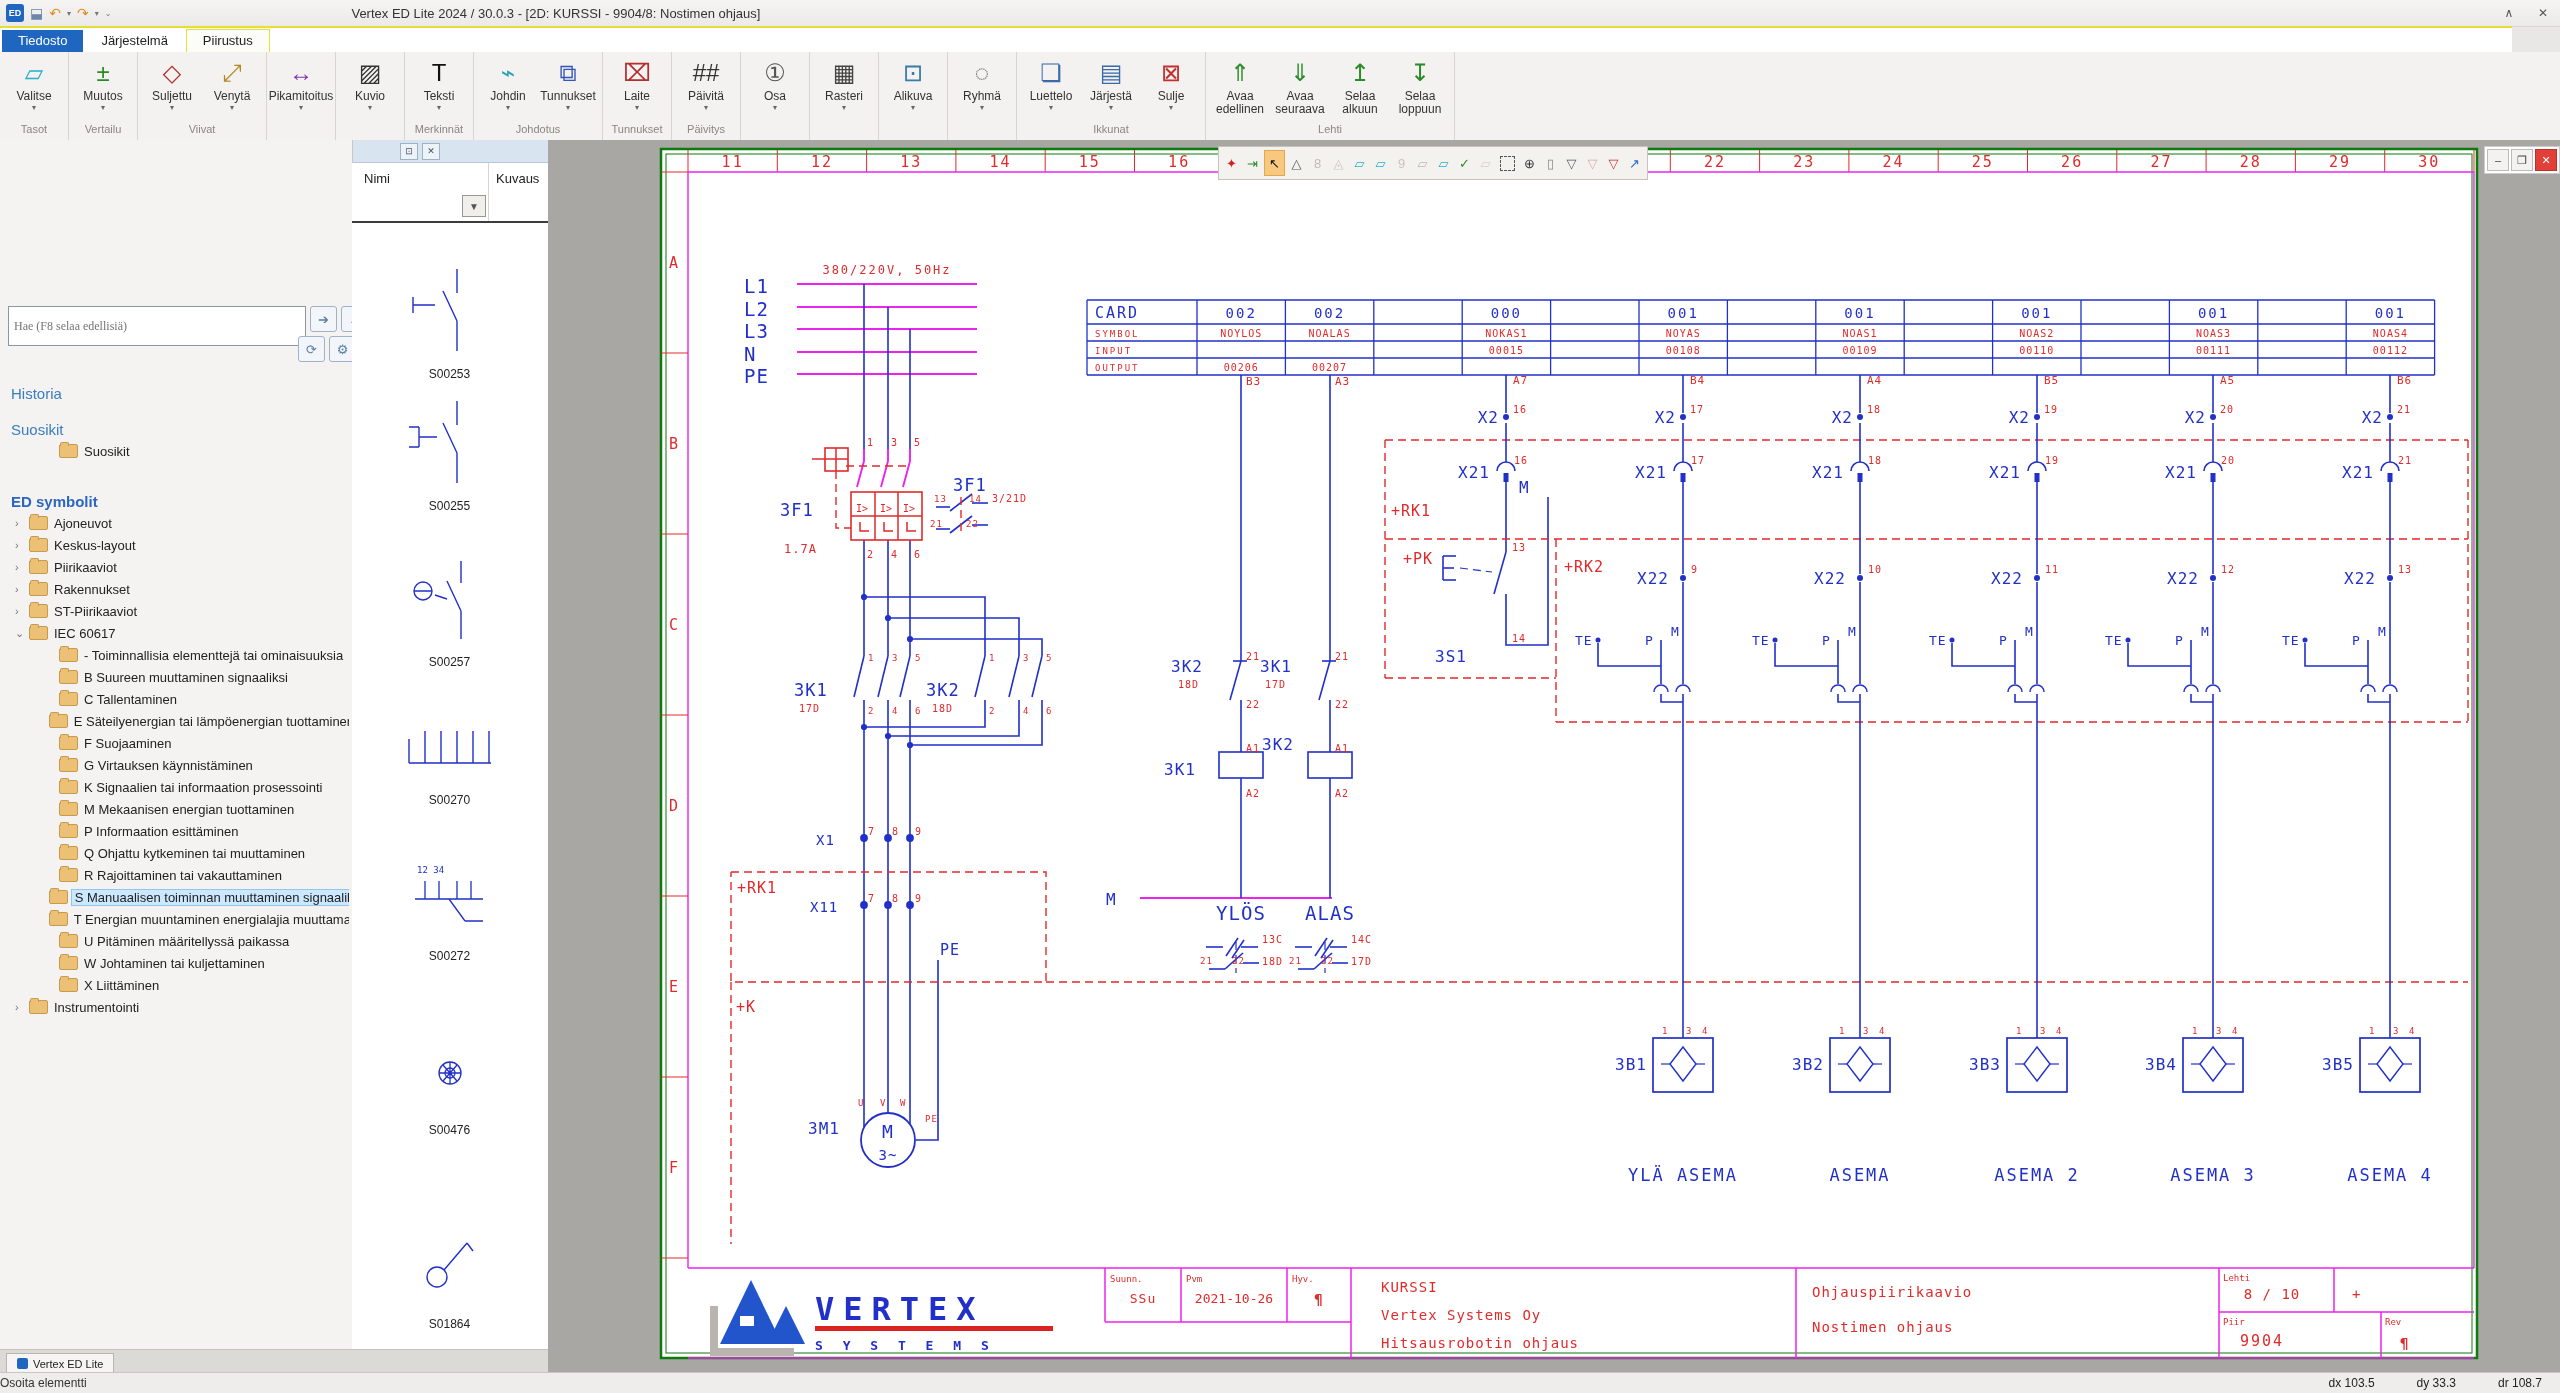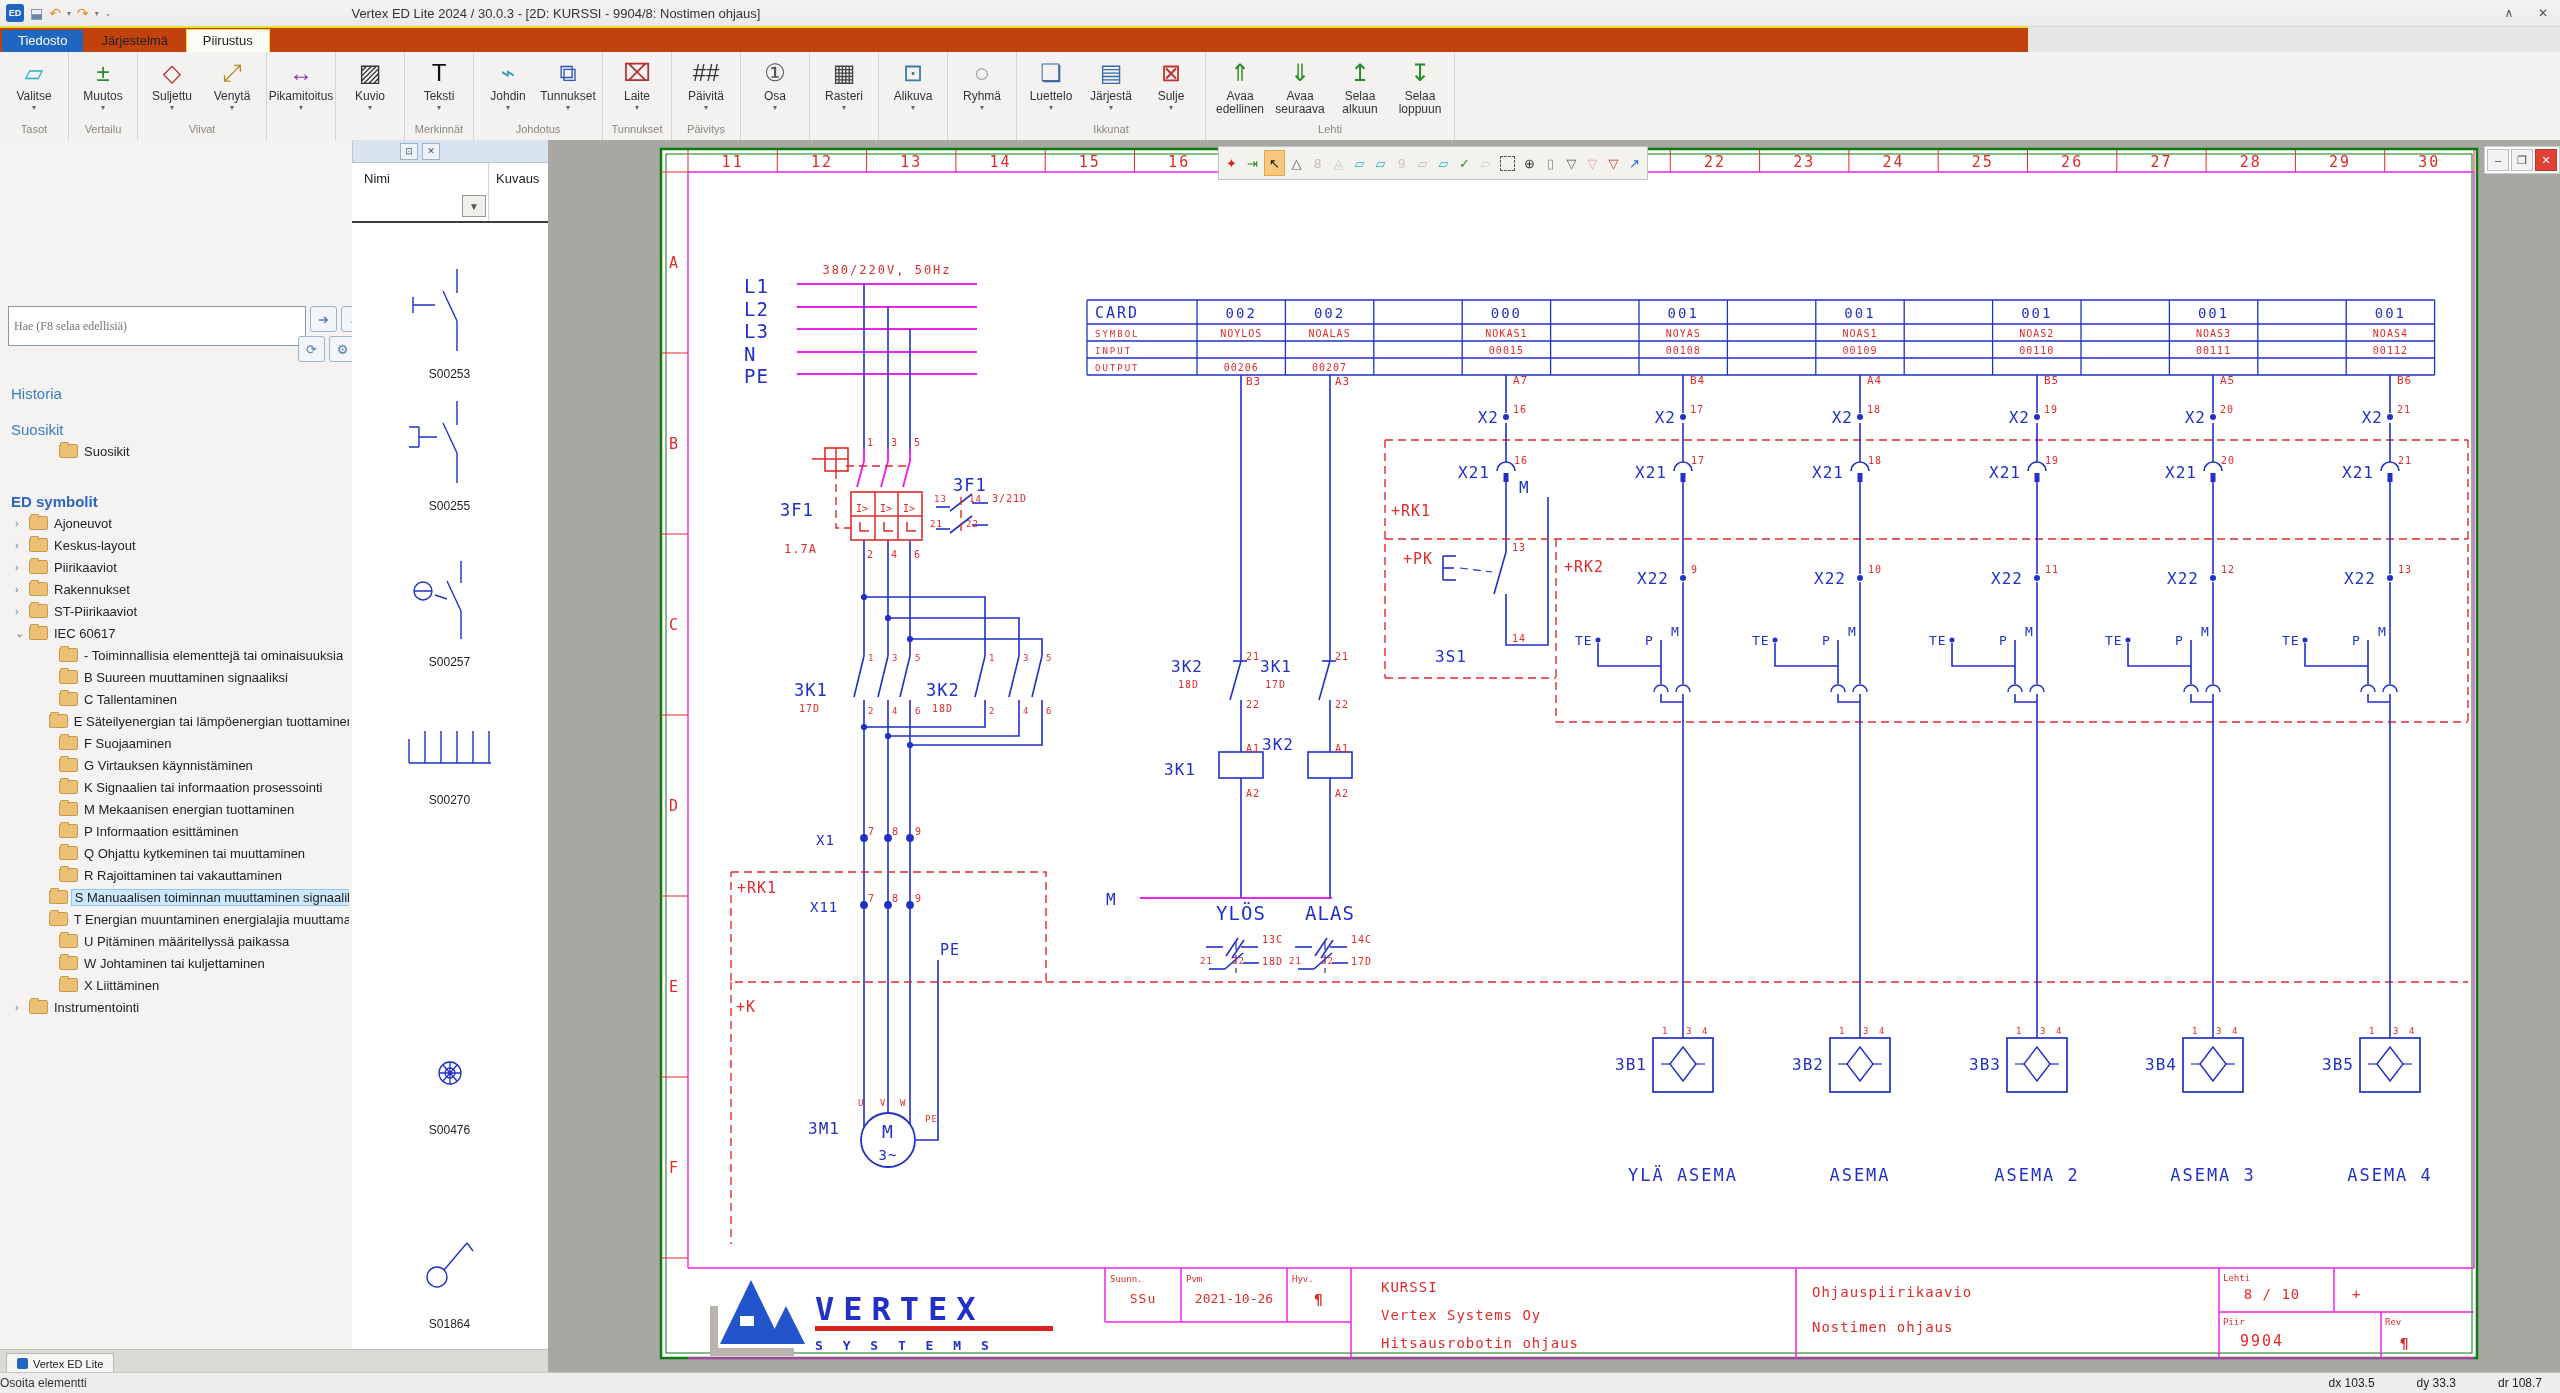--- a/index.html
+++ b/index.html
@@ -11,21 +11,21 @@
   .qat{display:flex;align-items:center;gap:6px;padding-left:6px}
   .appico{width:18px;height:18px;background:#1f66c0;color:#fff;border-radius:3px;font-size:9px;font-weight:bold;
           display:flex;align-items:center;justify-content:center}
   .qico{font-size:14px;color:#6a86a8}
   .qico.orange{color:#e08a1e}
   .caret{font-size:8px;color:#777}
   .title-text{margin-left:240px;color:#333}
   .winbtns{margin-left:auto;display:flex}
   .winbtn{width:34px;height:24px;display:flex;align-items:center;justify-content:center;color:#555;font-size:12px}
   
-  .tabrow{position:absolute;left:0;top:26px;width:2028px;height:24px;background:#c2410c;border-top:2px solid #e3df33;display:flex;align-items:flex-end}
+  .tabrow{position:absolute;left:0;top:26px;width:2512px;height:24px;background:#ffffff;border-top:2px solid #e3df33;display:flex;align-items:flex-end}
   .tab{padding:3px 16px 4px;font-size:13px;margin-left:2px}
   .tab.file{background:#1f66c0;color:#fff}
   .tab.active{background:#fcfcf8;border:1px solid #e3df33;border-bottom:none}
   
   .ribbon{position:absolute;left:0;top:52px;width:2560px;height:88px;background:#f4f2f0;border-bottom:1px solid #cfccc8;display:flex}
   .rgroup{display:flex;flex-direction:column;border-right:1px solid #d8d5d1;padding:2px 4px 0}
   .rbtns{display:flex;flex:1;align-items:flex-start}
   .rbtn{width:60px;display:flex;flex-direction:column;align-items:center;padding-top:2px;cursor:default}
   .rbtn .ric{height:34px;font-size:24px;line-height:34px;color:#444}
   .rbtn .rlb{font-size:12px;color:#333;text-align:center;line-height:1.1}
@@ -472,20 +472,29 @@
     </svg>
     <div class="sid">S00257</div>
   </div>
   <div class="symitem" style="top:542px">
     <svg width="110" height="80" viewBox="0 0 110 80">
       <g stroke="#2130c8" fill="none" stroke-width="1.4">
         <path d="M14,58 H96 M14,34 V58 M30,26 V58 M46,26 V58 M62,26 V58 M78,26 V58 M94,26 V58"></path>
       </g>
     </svg>
     <div class="sid">S00270</div>
+  </div>
+  <div class="symitem" style="top:692px">
+    <svg width="110" height="86" viewBox="0 0 110 86">
+      <g stroke="#2130c8" fill="none" stroke-width="1.3">
+        <path d="M30,26 V44 M44,26 V44 M62,26 V44 M76,26 V44 M20,44 H88 M54,44 L70,66 M70,66 H88"></path>
+      </g>
+      <text x="22" y="18" font-size="9" fill="#2130c8">12 34</text>
+    </svg>
+    <div class="sid">S00272</div>
   </div>
   <div class="symitem" style="top:872px">
     <svg width="110" height="80" viewBox="0 0 110 80">
       <g stroke="#2130c8" fill="none" stroke-width="1.3">
         <circle cx="55" cy="38" r="11"></circle>
           <circle cx="55" cy="38" r="5"></circle>
         <path d="M48,30 L62,46 M62,30 L48,46 M55,27 V49 M44,38 H66"></path>
       </g>
     </svg>
     <div class="sid">S00476</div>

